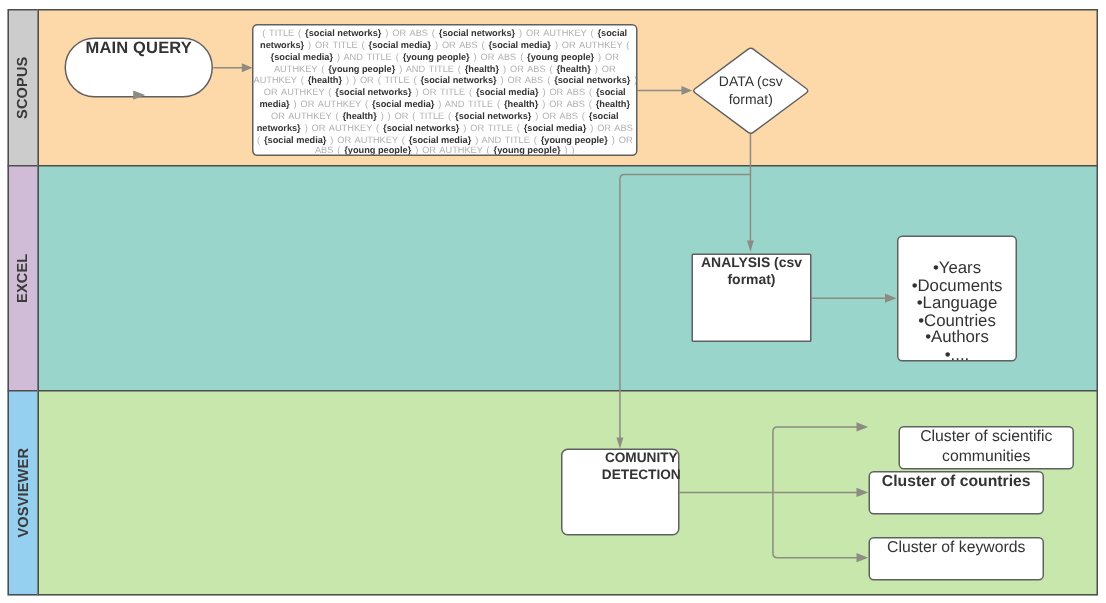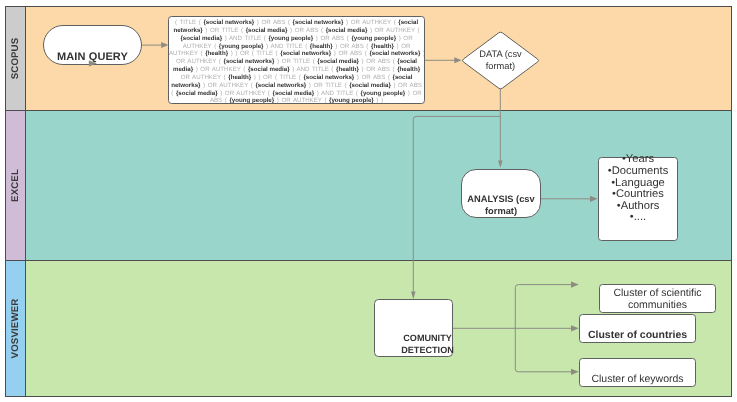--- a/index.html
+++ b/index.html
@@ -11,33 +11,33 @@
   *{-webkit-font-smoothing:antialiased;}
 
   .lane-label{position:absolute;box-sizing:border-box;border:1px solid #4d4d4d;
     display:flex;align-items:center;justify-content:center;overflow:hidden;}
   .lane-label .txt{transform:rotate(-90deg);white-space:nowrap;font-weight:bold;
     font-size:9.7px;color:#3a3a3a;letter-spacing:.12px;}
   .lane-body{position:absolute;box-sizing:border-box;border:1px solid #4d4d4d;}
 
   .node{position:absolute;box-sizing:border-box;background:#fff;
     border:1px solid #5f6060;
-    display:flex;align-items:flex-end;justify-content:center;text-align:center;
+    display:flex;align-items:flex-start;justify-content:center;text-align:center;
     color:#333;line-height:1.2;}
 
   #n-mainquery{left:43px;top:25px;width:99px;height:40px;border-radius:20px;
     font-weight:bold;font-size:11px;letter-spacing:.1px;}
   #n-query{left:168px;top:16px;width:257px;height:88px;border-radius:3.5px;
     display:block;padding:0;overflow:hidden;}
   #n-query .qtext{font-size:6.15px;text-align:center;line-height:7.85px;
      padding-top:2px;white-space:nowrap;}
   #n-query .qline{white-space:nowrap;}
   .qop{color:#b0b0b0;word-spacing:0.9px;}
   .qhi{color:#333;font-weight:bold;}
-  #n-analysis{left:461px;top:169px;width:80px;height:49px;border-radius:15px;
+  #n-analysis{left:461px;top:169px;width:80px;height:59px;border-radius:1px;
     font-weight:bold;font-size:9.3px;line-height:11.3px;}
   #n-metrics{left:598px;top:157px;width:80px;height:84px;border-radius:3.5px;
     font-size:11.2px;line-height:11.6px;}
   #n-comdet{left:374px;top:299px;width:79px;height:58px;border-radius:4.5px;
     font-weight:bold;font-size:9.1px;line-height:11.3px;padding-left:28px;}
   .nclust{width:117px;height:29px;border-radius:3.5px;font-size:10.5px;left:579px;}
   #n-c1{top:284px;margin-left:20px;}
   #n-c2{top:314px;font-weight:bold;}
   #n-c3{top:358px;}
 

